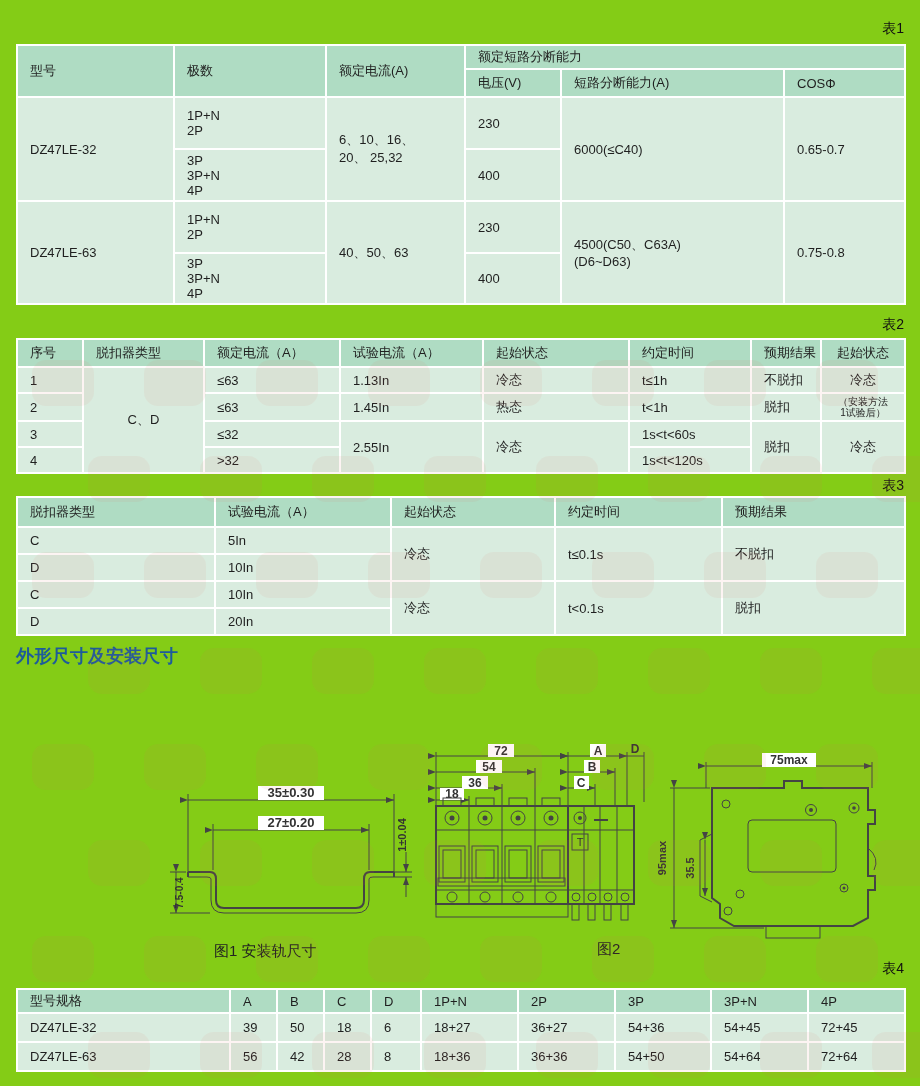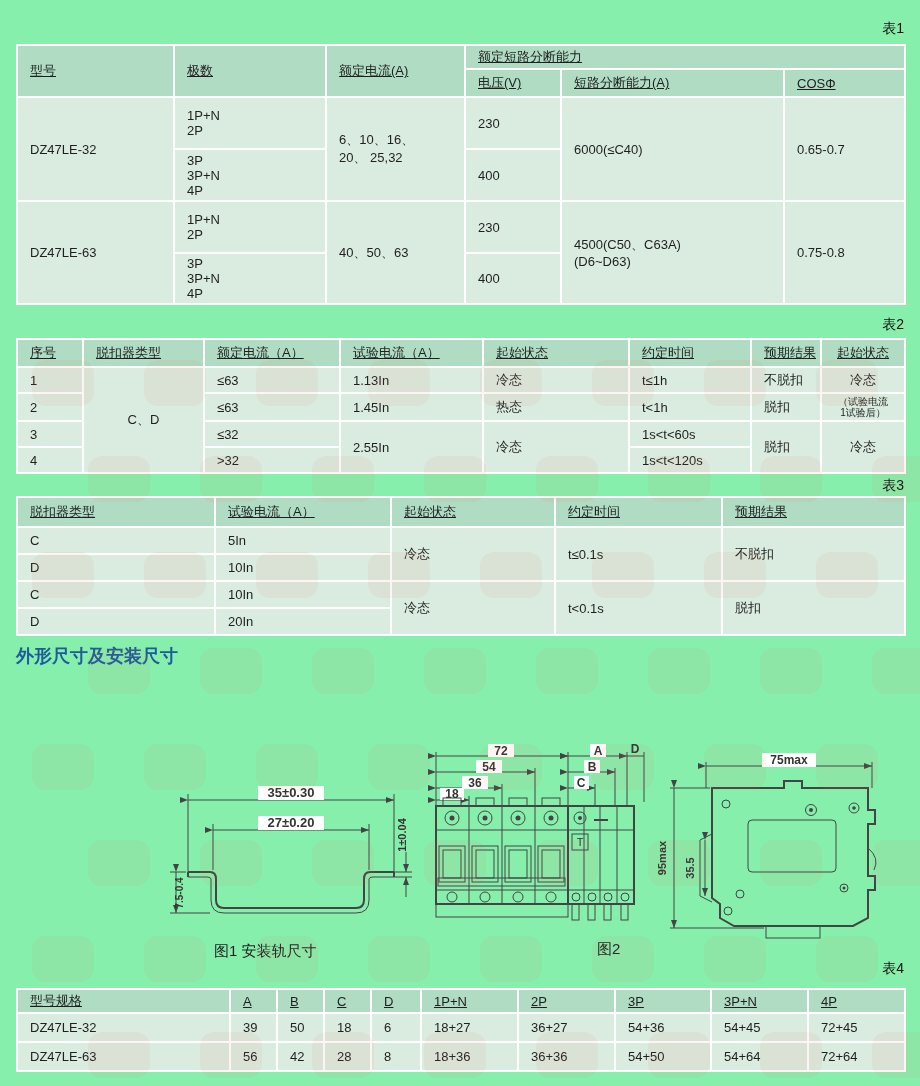--- a/index.html
+++ b/index.html
@@ -1,23 +1,23 @@
 <!DOCTYPE html>
 <html><head>
 <meta charset="utf-8">
 <style>
   html,body{margin:0;padding:0;background:#fff;}
-  #page{position:relative;width:920px;height:1086px;background:#86efac;overflow:hidden;
+  #page{position:relative;width:920px;height:1086px;background:#84cc16;overflow:hidden;
         font-family:"Liberation Sans","DejaVu Sans",sans-serif;color:#1f1f1f;}
   .tbl-label{position:absolute;right:16px;font-size:14px;color:#111;}
   table.tbl{position:absolute;left:16px;width:888px;border-collapse:collapse;table-layout:fixed;
             font-size:13px;color:#1f1f1f;}
   table.tbl td,table.tbl th{border:2px solid #fff;padding:2px 4px 2px 12px;text-align:left;
             vertical-align:middle;font-weight:normal;white-space:pre-line;overflow:hidden;}
-  table.tbl th{background:#afdcc3;text-decoration:underline;}
+  table.tbl th{background:#afdcc3;}
   table.tbl td{background:#d9ecdf;}
   .t1 td,.t1 th{padding-left:30px;}
   .ctr{text-align:center !important;padding-left:4px !important;}
   .sm{font-size:10px;line-height:1.1;}
   #section-title{position:absolute;left:16px;top:644px;font-size:18px;font-weight:bold;color:#1d5b9b;}
   .bullet{position:absolute;left:16px;display:flex;align-items:center;font-size:15px;color:#222;}
   .bullet .box{width:13px;height:13px;border:1px solid #667;margin-right:12px;flex:none;background:#fff;}
   .caption{position:absolute;font-size:15px;color:#222;}
   svg text{font-family:"Liberation Sans","DejaVu Sans",sans-serif;fill:#333;}
   svg .ln{stroke:#444;stroke-width:1;fill:none;}
@@ -123,21 +123,21 @@
       <td>不脱扣</td>
       <td class="ctr">冷态</td>
     </tr>
     <tr style="height:26px">
       <td>2</td>
       <td>≤63</td>
       <td>1.45In</td>
       <td>热态</td>
       <td>t&lt;1h</td>
       <td>脱扣</td>
-      <td class="ctr sm">（试验电流
+      <td class="ctr sm">（安装方法
 1试验后）</td>
     </tr>
     <tr style="height:26px">
       <td>3</td>
       <td>≤32</td>
       <td rowspan="2">2.55In</td>
       <td rowspan="2">冷态</td>
       <td>1s&lt;t&lt;60s</td>
       <td rowspan="2">脱扣</td>
       <td rowspan="2" class="ctr">冷态</td>

